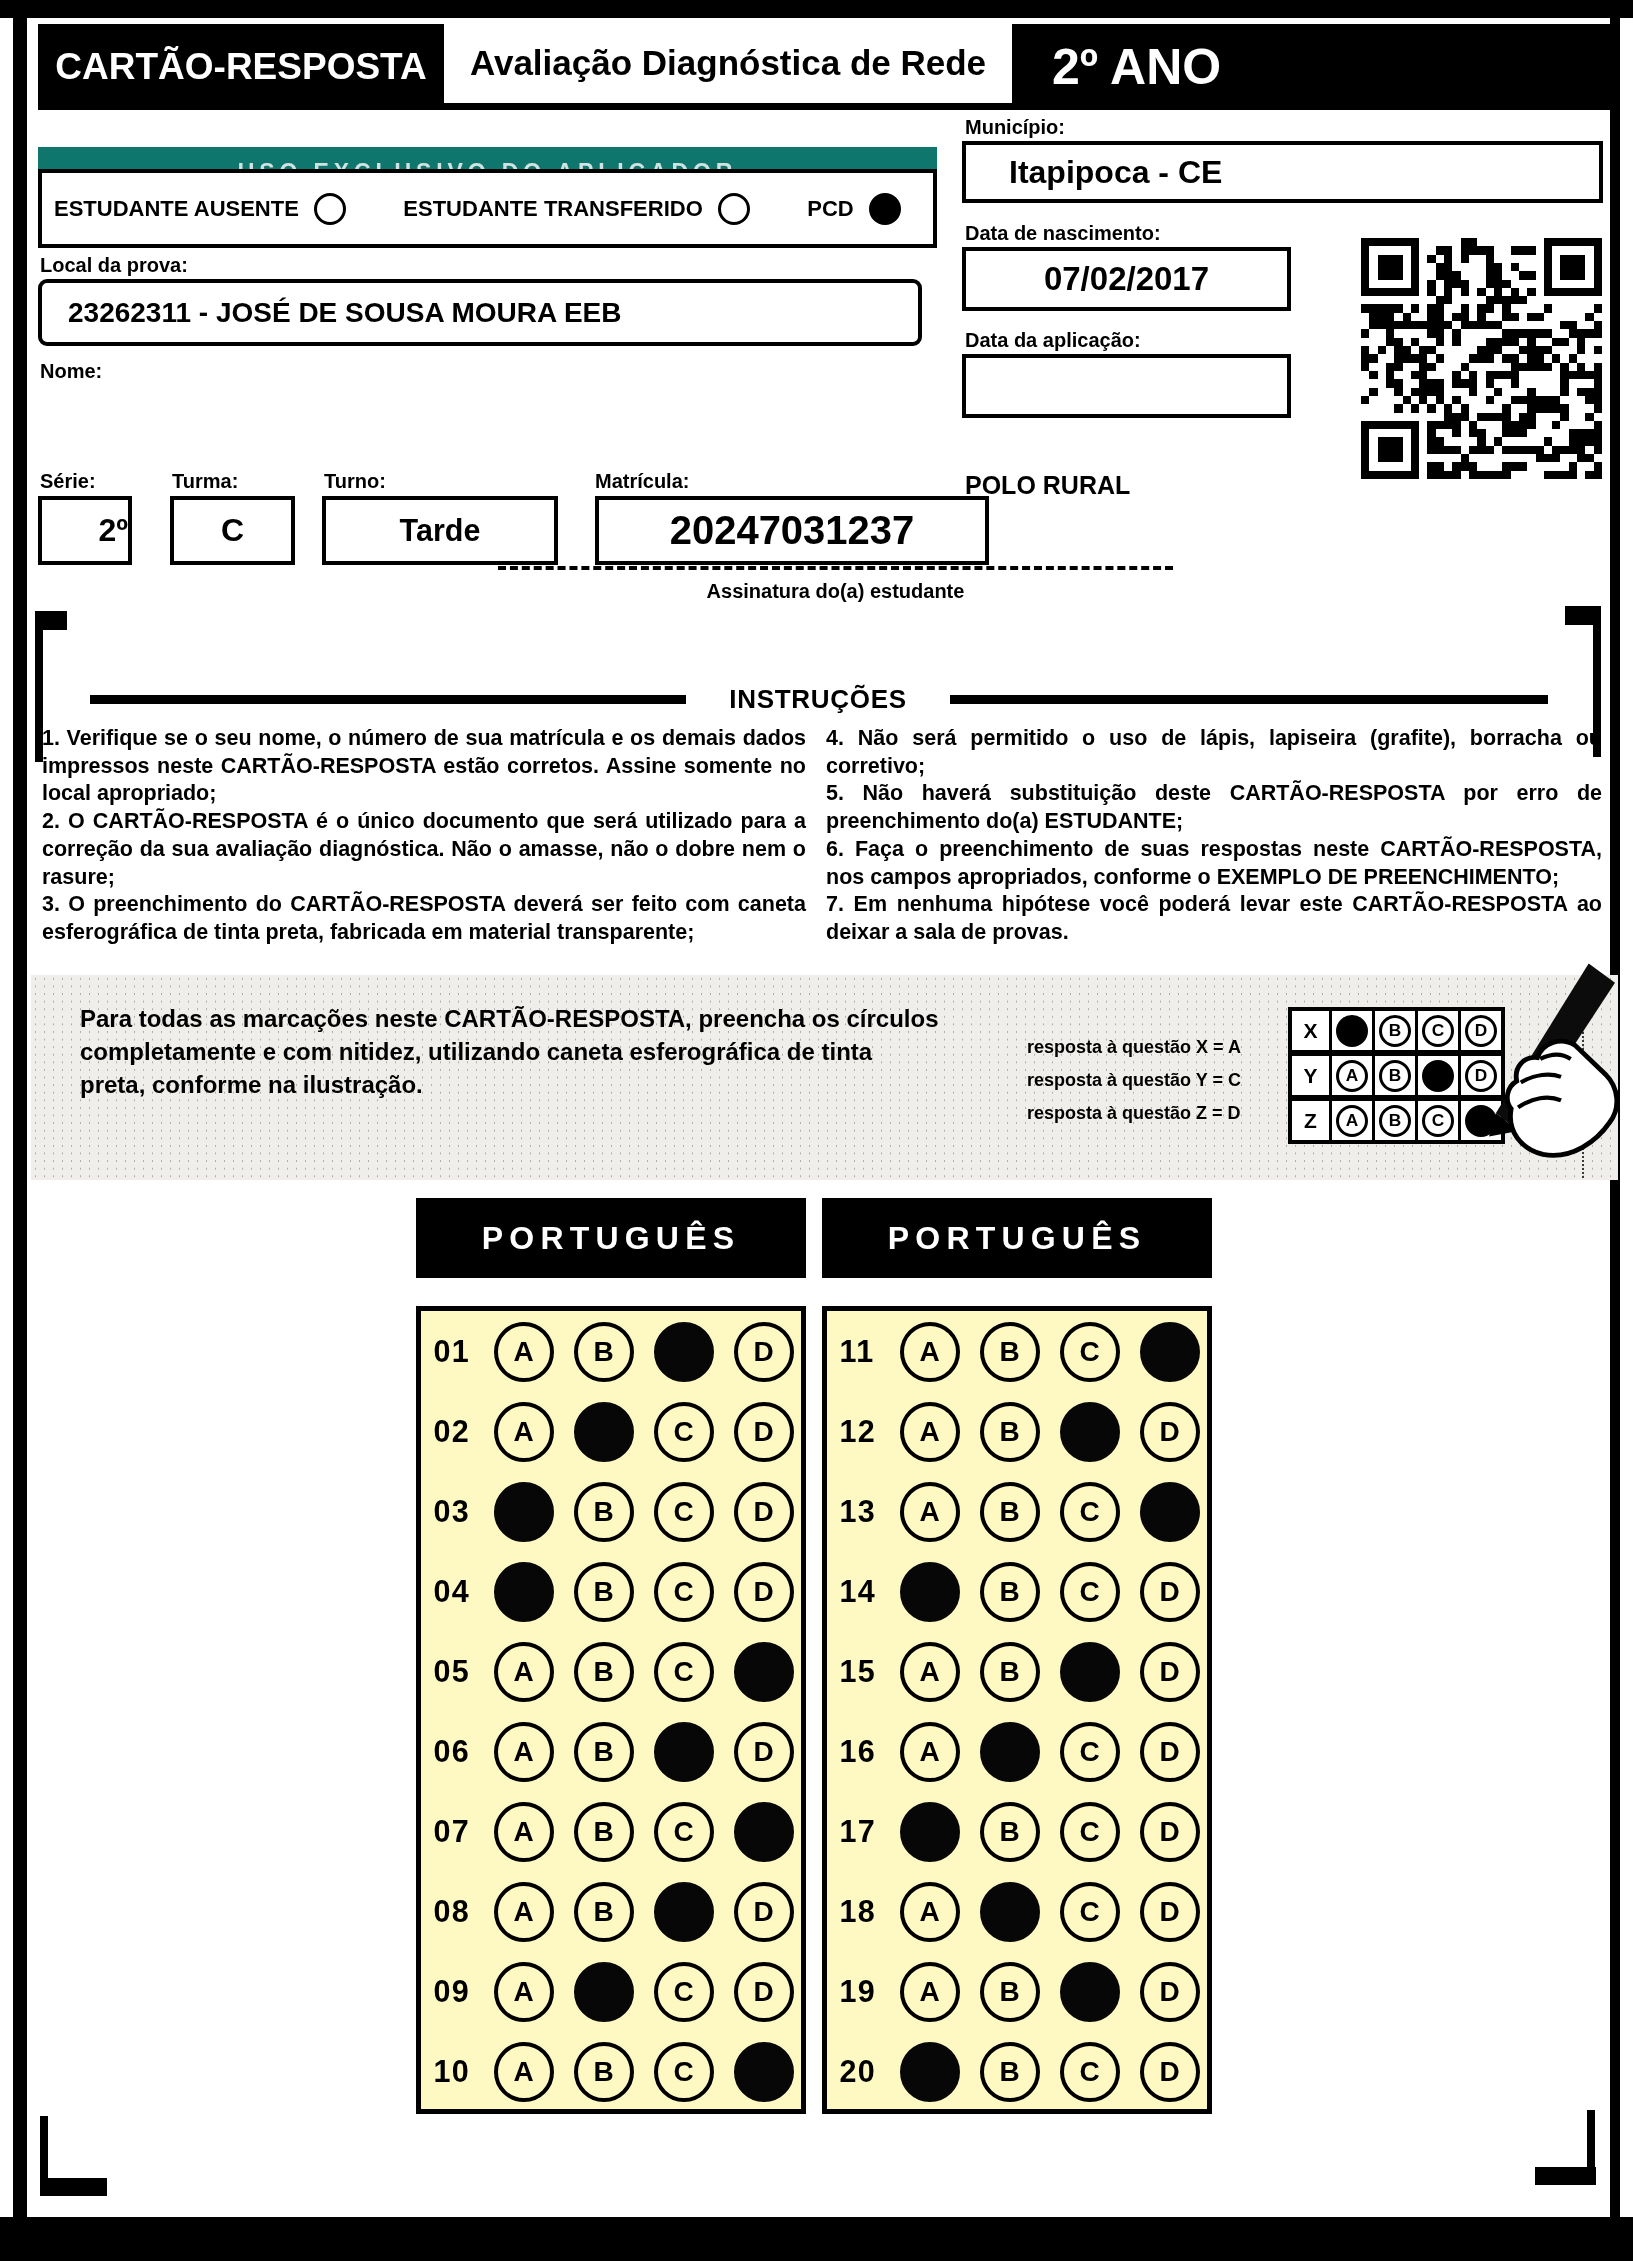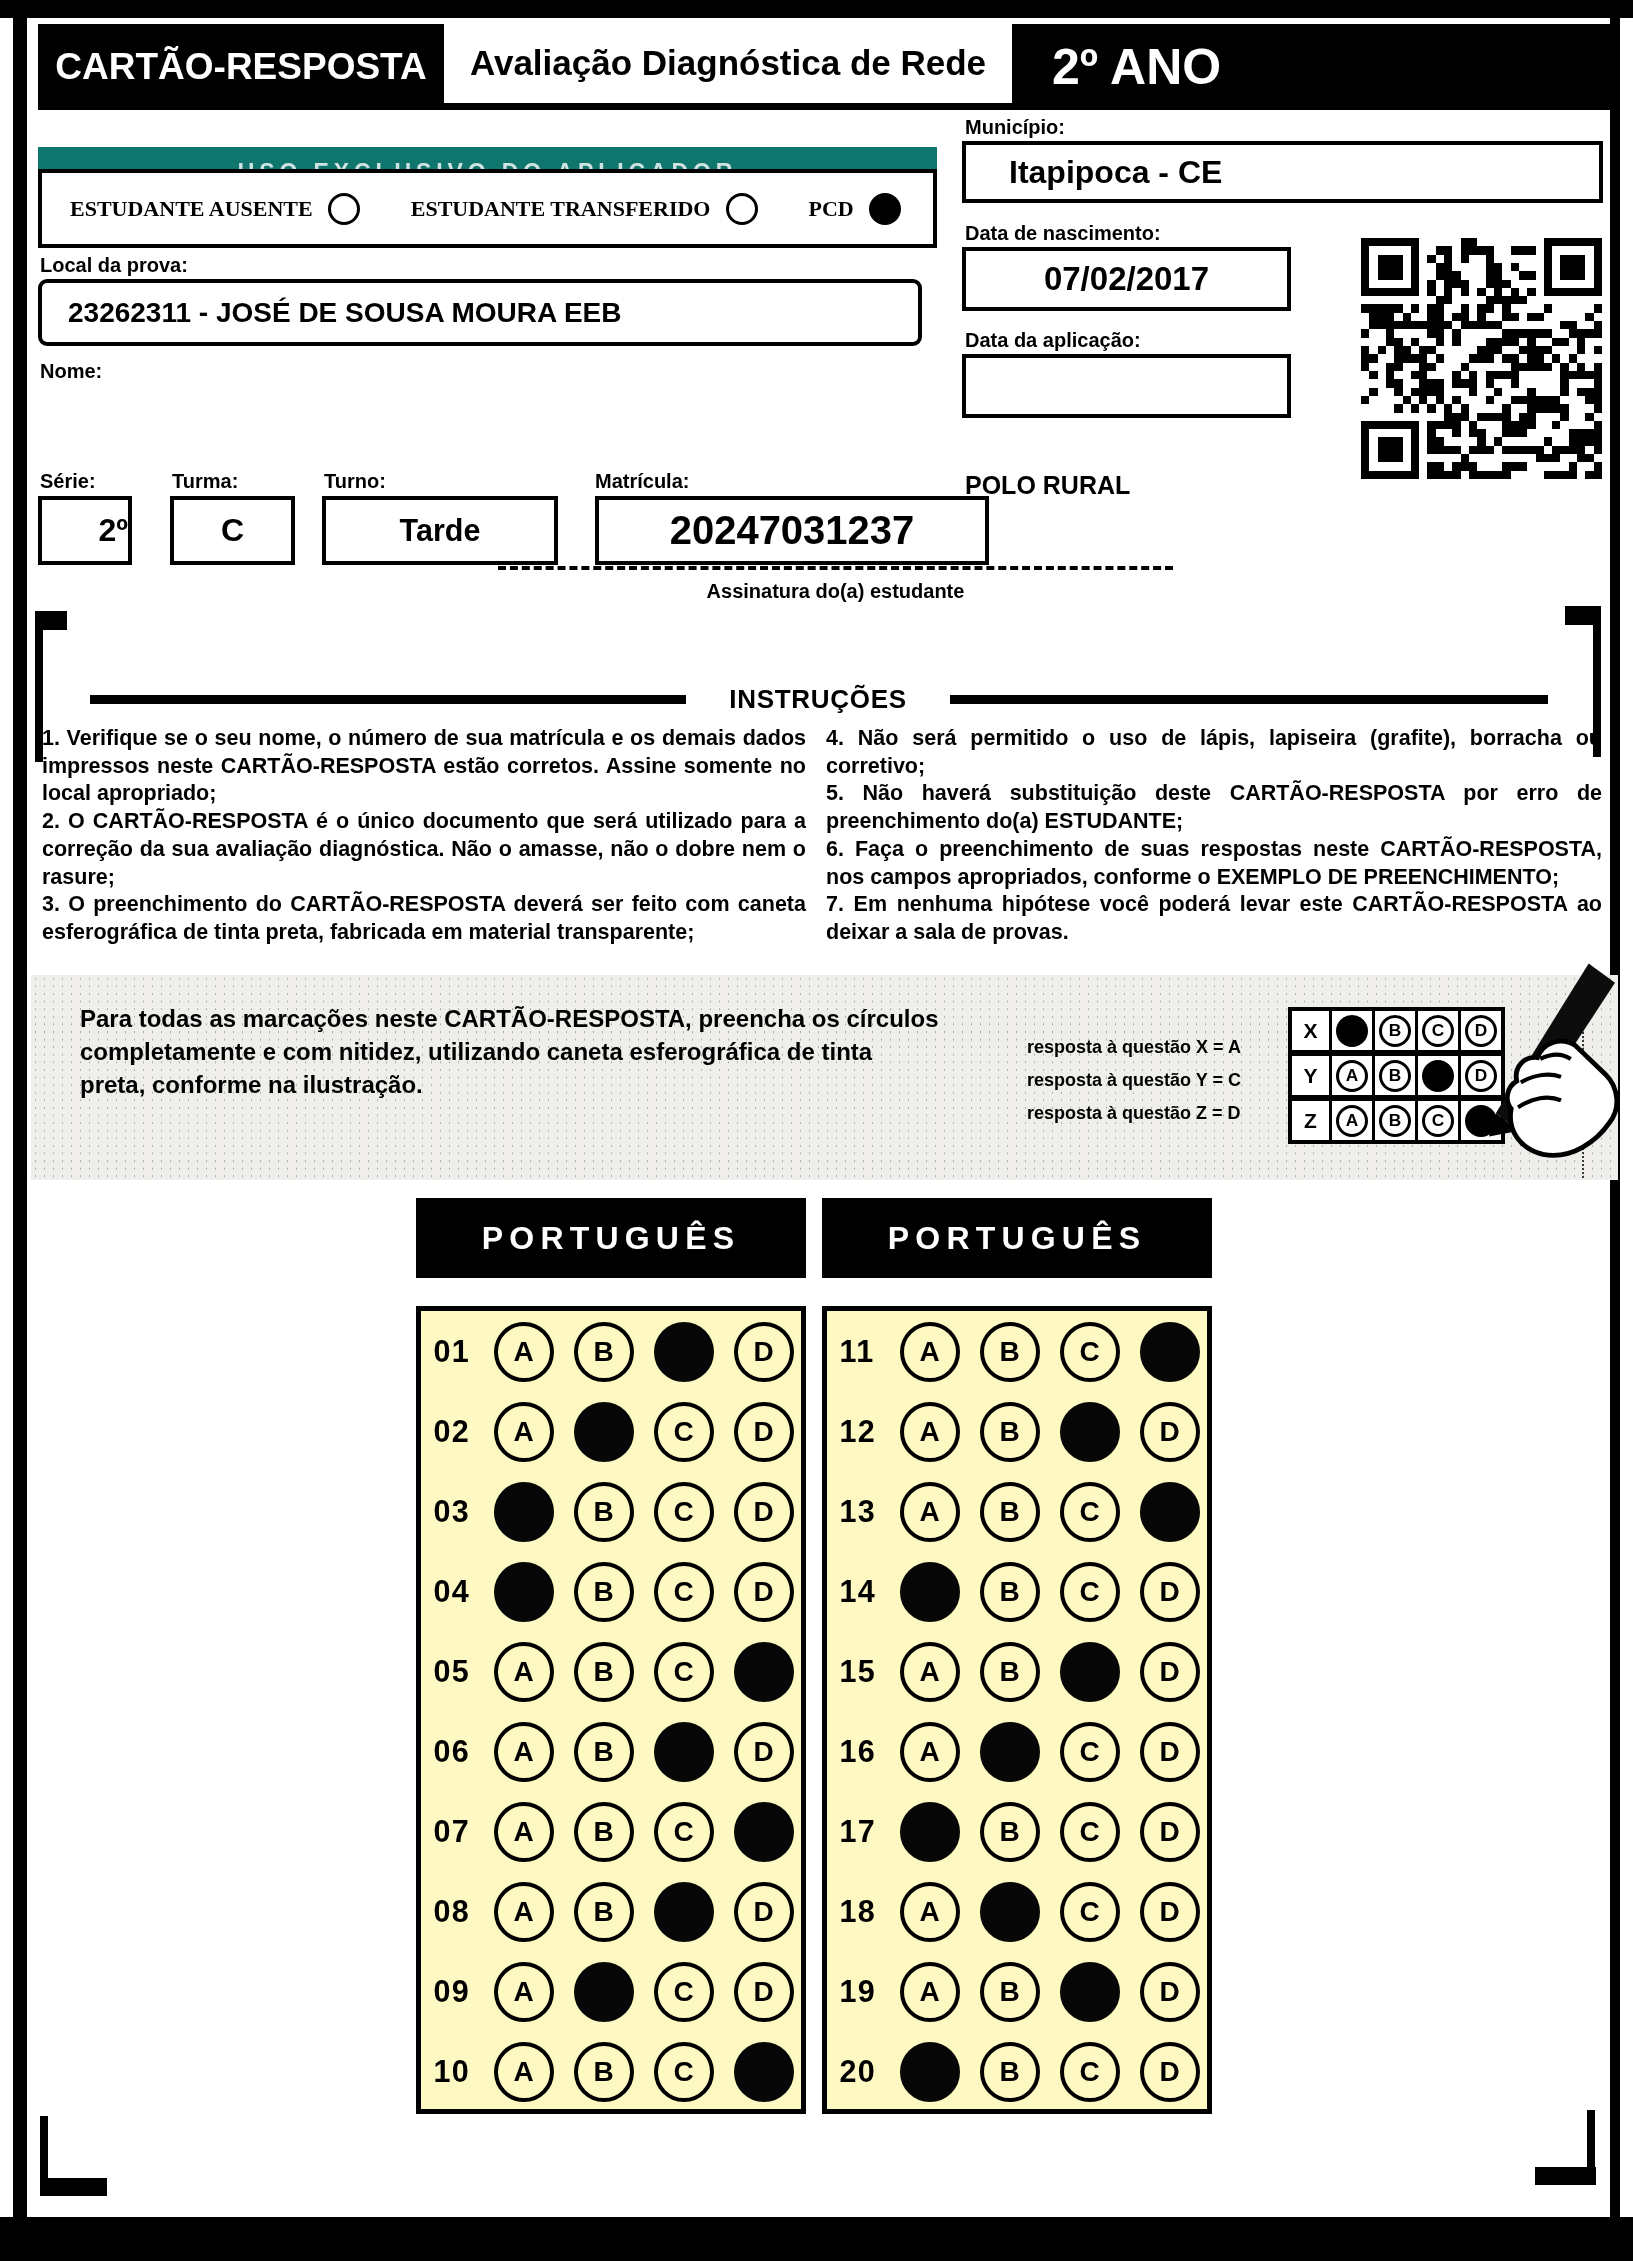--- a/index.html
+++ b/index.html
@@ -9,21 +9,21 @@
   .bar{background:#000;}
   
   .hdr-black{background:#000;color:#fff;display:flex;align-items:center;justify-content:center;
              font-weight:bold;}
   .hdr-mid{background:#fff;color:#000;display:flex;align-items:center;justify-content:center;
            font-weight:bold;border-bottom:7px solid #000;}
   
   .uso-bar{background:#0f766e;color:rgba(255,255,255,.8);display:flex;align-items:center;
            justify-content:center;font-weight:bold;font-size:23px;letter-spacing:4.9px;margin-top:28px;}
   .chk-row{background:#fff;border:4.2px solid #000;display:flex;align-items:center;
-           justify-content:space-between;box-sizing:border-box;padding:0 32px 0 28px;font-family:Liberation Serif, serif;}
+           justify-content:space-between;box-sizing:border-box;padding:0 32px 0 12px;}
   .chk-group{display:flex;align-items:center;}
   .chk-label{font-weight:bold;font-size:22px;margin-right:15.3px;white-space:nowrap;}
   .chk-circle{width:32px;height:32px;border:3.5px solid #000;border-radius:50%;box-sizing:border-box;}
   .chk-circle.filled{background:#000;}
   
   .lbl{font-weight:bold;font-size:20px;white-space:nowrap;}
   .vbox{border:4.9px solid #000;box-sizing:border-box;display:flex;align-items:center;
         font-weight:bold;background:#fff;}
   .vbox .val{white-space:nowrap;}
   .vbox.center{justify-content:center;}

